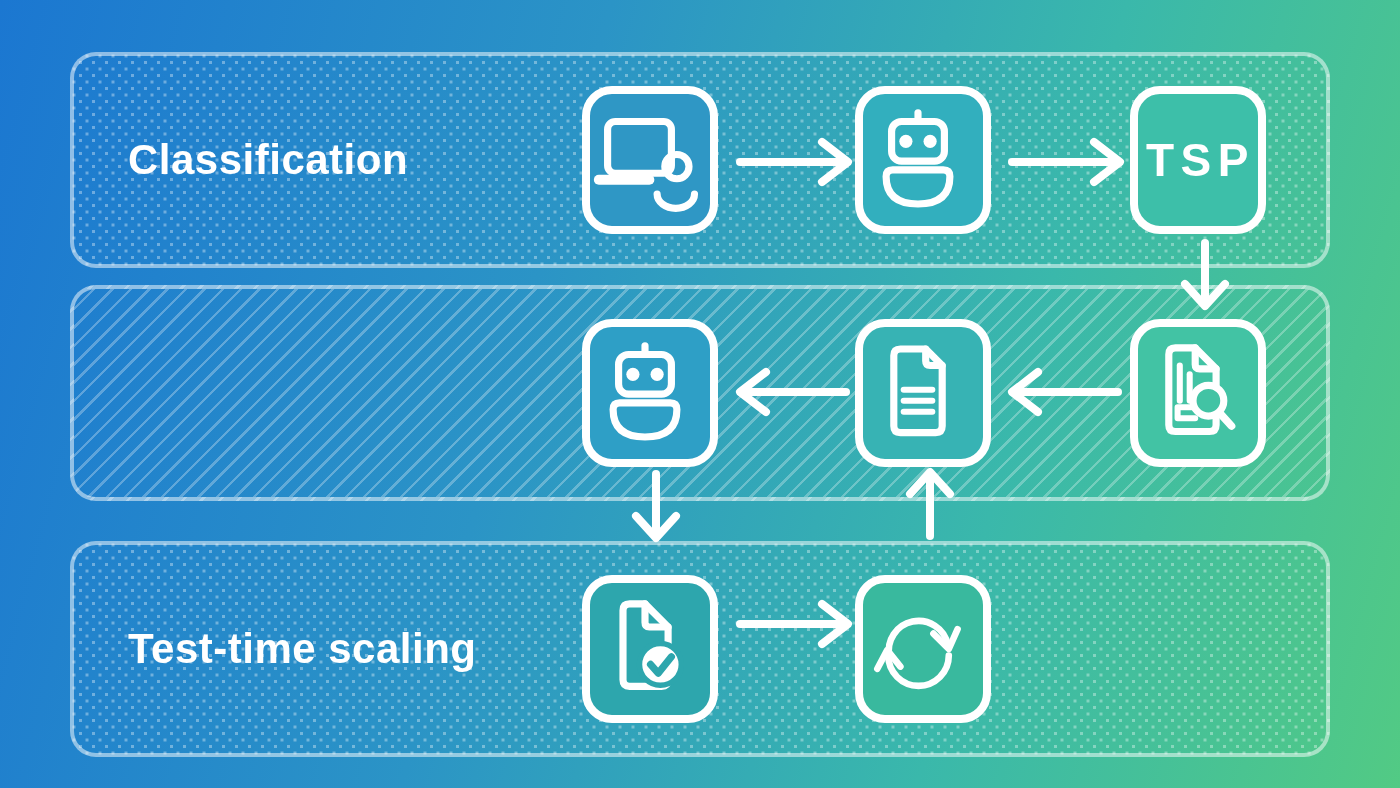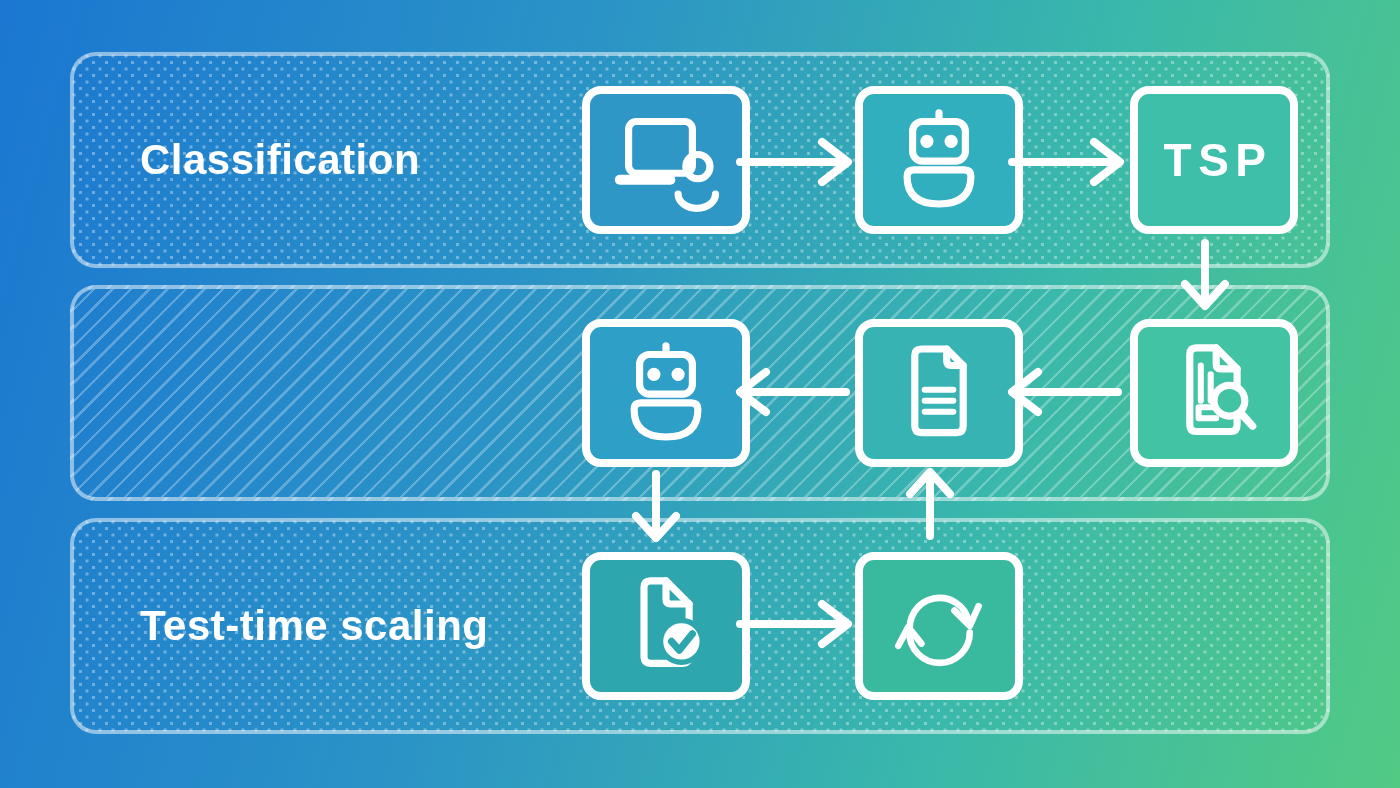--- a/index.html
+++ b/index.html
@@ -11,42 +11,42 @@
   .canvas{position:relative;width:1400px;height:788px;}
 
   
   .band{
     position:absolute;left:70px;width:1260px;height:216px;
     box-sizing:border-box;border:4px solid rgba(255,255,255,0.5);
     border-radius:26px;display:flex;align-items:center;padding-left:54px;
   }
   .band-1{top:52px}
   .band-2{top:285px}
-  .band-3{top:518px}
+  .band-3{top:541px}
   .pattern-dots{
     background-image:
       radial-gradient(rgba(255,255,255,0.35) 1.7px, transparent 1.9px),
       radial-gradient(rgba(255,255,255,0.35) 1.7px, transparent 1.9px);
     background-size:13px 13px,13px 13px;
     background-position:0 0,6.5px 6.5px;
   }
   .pattern-stripes{
     background-image:repeating-linear-gradient(135deg,
       rgba(255,255,255,0.28) 0px, rgba(255,255,255,0.28) 2.5px,
       transparent 2.5px, transparent 13px);
   }
   .band-label{
-    margin:12px;color:#fff;font-size:42px;font-weight:600;letter-spacing:0.5px;
+    margin:0;color:#fff;font-size:42px;font-weight:600;letter-spacing:0.5px;
   }
 
   
   .tile{
-    position:absolute;top:30px;width:168px;height:148px;box-sizing:border-box;
-    border:8px solid #fff;border-radius:19px;background:var(--tile);
-    display:flex;align-items:center;justify-content:center;
+    position:absolute;top:30px;width:136px;height:148px;box-sizing:border-box;
+    border:8px solid #fff;border-radius:30px;background:var(--tile);
+    display:flex;align-items:center;
   }
   .col-1{left:508px}
   .col-2{left:781px}
   .col-3{left:1056px}
   .tile svg{width:110px;height:110px;stroke:#fff;fill:none;
     stroke-linecap:round;stroke-linejoin:round;stroke-width:6.5;}
   .tsp-text{
     color:#fff;font-size:46px;font-weight:700;letter-spacing:0.14em;padding-left:8px;
   }
 

